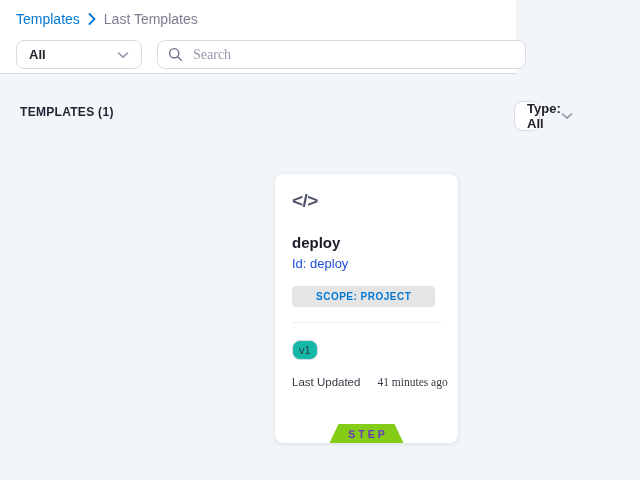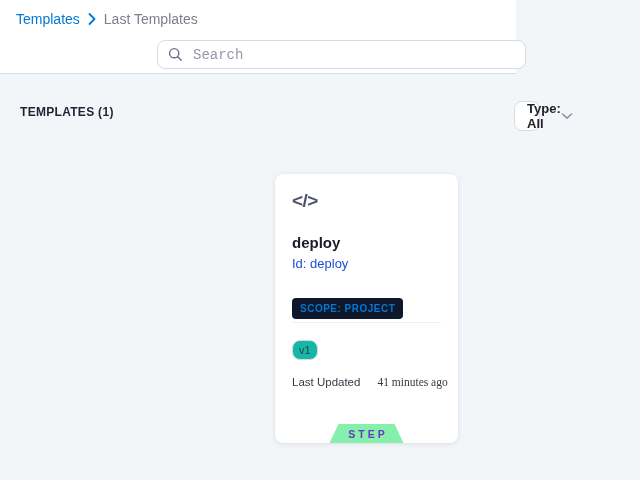--- a/index.html
+++ b/index.html
@@ -34,21 +34,21 @@
 
   .search-box {
     position:absolute; left:157px; top:40px; right:-10px; height:29px;
     box-sizing:border-box; background:#ffffff;
     border:1px solid #d9dae5; border-radius:8px;
     display:flex; align-items:center; padding:0 10px;
   }
   .search-box input {
     border:none; outline:none; background:transparent;
     flex:1; margin-left:8px; font-size:14px; color:#000000;
-    font-family:Liberation Mono, monospace;
+    font-family:Liberation Serif, serif;
   }
   .search-box input::placeholder { color:#9499ab; }
 
   
   .section-title {
     position:absolute; left:20px; top:105px;
     font-size:12px; font-weight:bold; color:#1f2433; letter-spacing:.3px;
   }
   .type-dd { left:514px; top:101px; right:-8px; height:30px; width:auto; }
 
@@ -65,42 +65,42 @@
   }
   .card-title {
     position:absolute; left:17px; top:60px;
     font-size:15px; font-weight:bold; color:#1c1c28;
   }
   .card-id {
     position:absolute; left:17px; top:82px;
     font-size:13px; color:#1d4ed8;
   }
   .scope-badge {
-    position:absolute; left:17px; top:124px;
-    background:#0f172a; color:#0278d5;
+    position:absolute; left:17px; top:112px;
+    background:#e5e5e5; color:#0278d5;
     font-size:10px; font-weight:bold; letter-spacing:.5px;
-    padding:5px 8px; border-radius:4px;
+    padding:5px 24px; border-radius:4px;
   }
   .card-divider {
     position:absolute; left:17px; right:17px; top:148px;
     border-top:1px solid #eceef2; height:0;
   }
   .version-chip {
     position:absolute; left:17px; top:166px;
     border:1px solid #d9dae5; border-radius:8px; background:#14b8a6;
     font-size:11px; color:#383946; padding:3px 6px;
   }
   .last-updated {
     position:absolute; left:17px; top:202px;
     font-size:11.5px; color:#383946;
   }
   .last-updated .lu-value { margin-left:17px;font-family:Liberation Serif, serif; }
   .step-tag {
     position:absolute; bottom:0; left:50%; transform:translateX(-50%);
-    width:74px; height:19px; background:#86efac;
+    width:74px; height:19px; background:#84cc16;
     clip-path:polygon(9px 0, 65px 0, 74px 100%, 0 100%);
     display:flex; align-items:center; justify-content:center;
     color:#6938c0; font-size:10.5px; font-weight:bold;
     letter-spacing:3px; padding-left:3px; box-sizing:border-box;
   }
   svg { display:block; }
 </style>
 </head>
 <body>
 
@@ -110,20 +110,28 @@
     <div class="breadcrumb">
       <span class="crumb-link">Templates</span>
       <span class="crumb-sep">
         <svg width="8" height="12" viewBox="0 0 8 12">
             <path d="M1.5 1 L6.5 6 L1.5 11" fill="none" stroke="#0278d5" stroke-width="1.8" stroke-linecap="round" stroke-linejoin="round"></path>
           </svg>
       </span>
       <span class="crumb-current">Last Templates</span>
     </div>
 
+    <div class="dropdown scope-dd">
+      <span class="dd-label">All</span>
+      <span>
+        <svg width="12" height="8" viewBox="0 0 12 8">
+            <path d="M1.5 2 L6 6.2 L10.5 2" fill="none" stroke="#9293ab" stroke-width="1.6" stroke-linecap="round" stroke-linejoin="round"></path>
+          </svg>
+      </span>
+    </div>
 
     <div class="search-box">
       <span>
         <svg width="15" height="15" viewBox="0 0 15 15">
             <circle cx="6.2" cy="6.2" r="4.6" fill="none" stroke="#6b6d85" stroke-width="1.4"></circle>
             <path d="M9.7 9.7 L13.3 13.3" stroke="#6b6d85" stroke-width="1.4" stroke-linecap="round"></path>
           </svg>
       </span>
       <input type="text" placeholder="Search" style="">
     </div>

